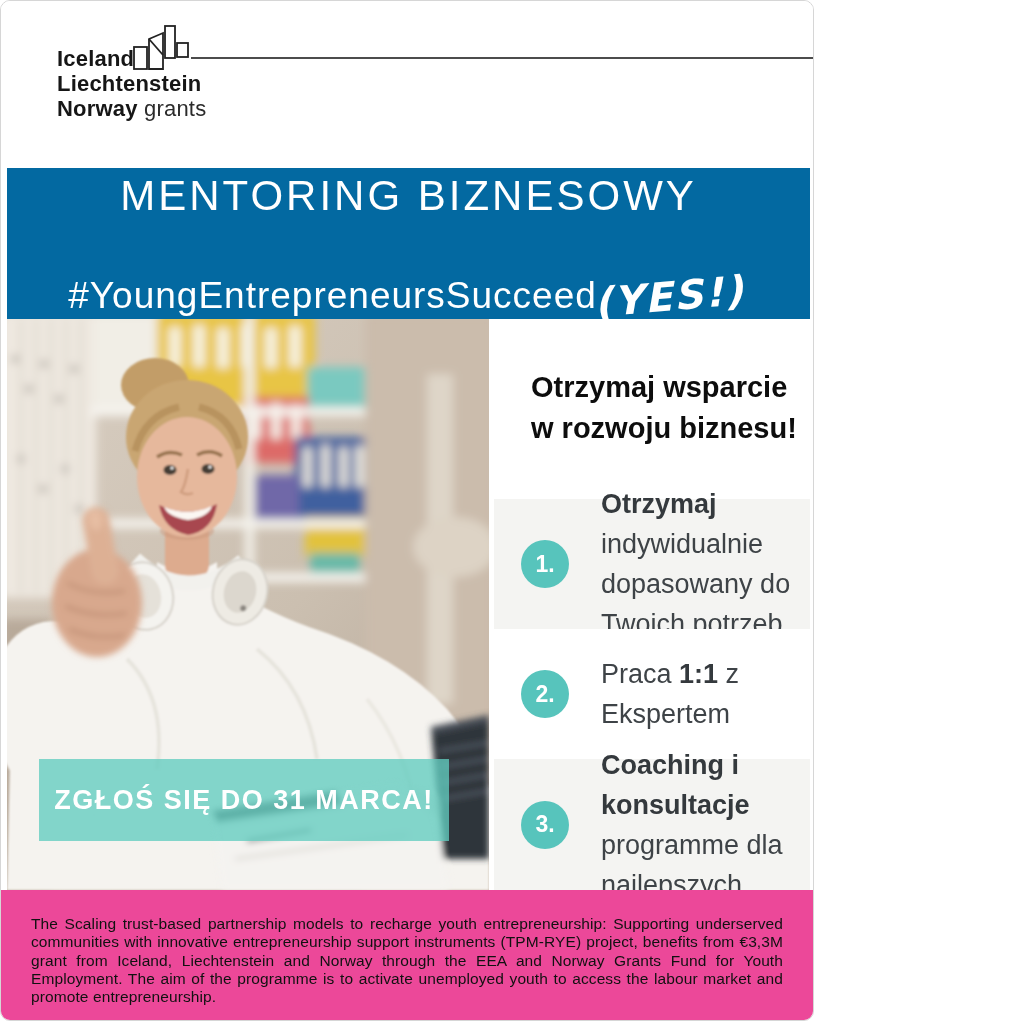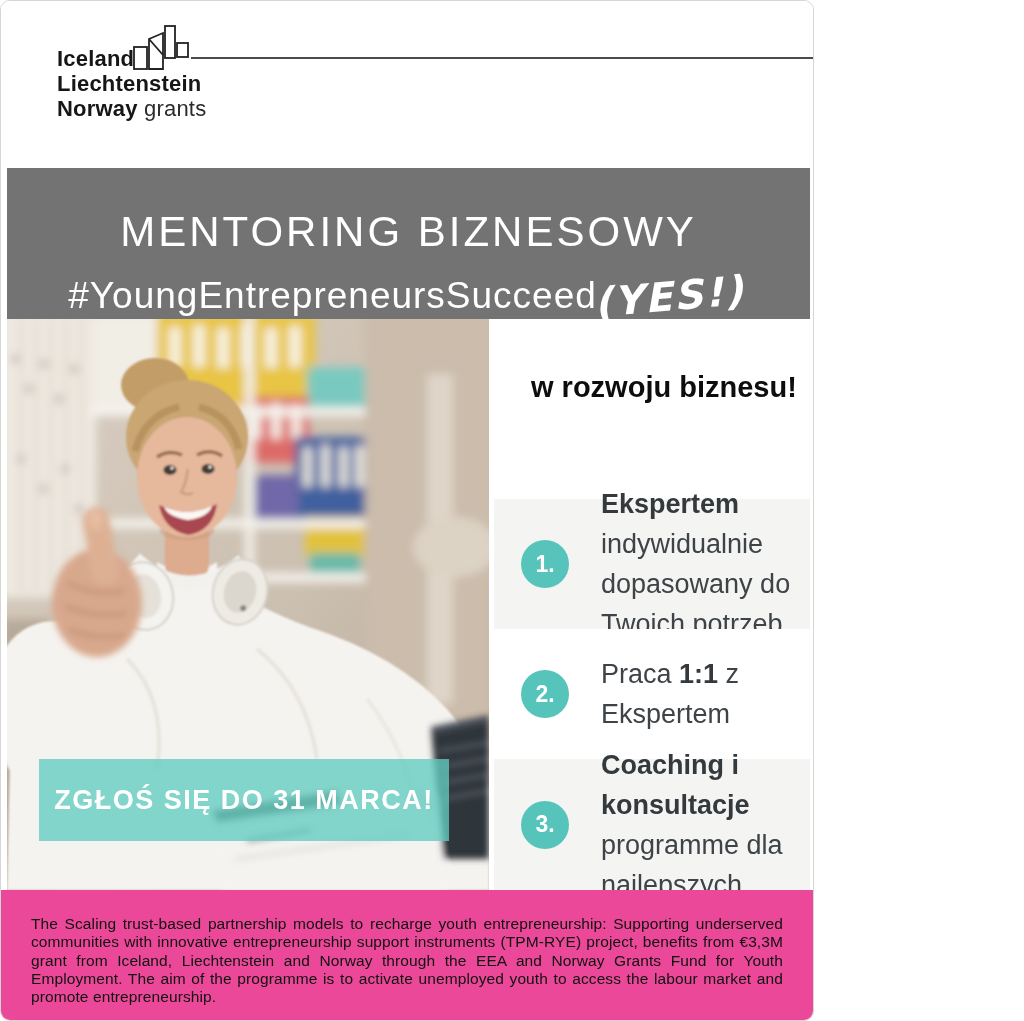--- a/index.html
+++ b/index.html
@@ -20,23 +20,23 @@
   .logo-lines{ position:absolute; color:#161616; }
   .logo-left-text{ left:56px; top:45px; }
   .logo-right-text{ left:886px; top:68px; }
   .ln{ font-size:22px; font-weight:bold; line-height:25px; letter-spacing:.2px; white-space:nowrap; }
   .logo-right-text .ln{ font-size:21px; line-height:24px; }
   .reg{ font-weight:normal; color:#2b2b2b; }
 
   
   .banner{
     position:absolute; top:167px; left:6px; right:3px; height:151px;
-    background:#737373; color:#fff;
-    display:flex; flex-direction:column; align-items:center; justify-content:flex-end;
-    gap:17px; padding-top:20px;
+    background:#0369a1; color:#fff;
+    display:flex; flex-direction:column; align-items:center; justify-content:space-between;
+    gap:17px; padding-top:4px;
   }
   .banner-title{ font-size:42px; font-weight:normal; letter-spacing:3px; }
   .banner-sub{ display:flex; align-items:center; }
   .banner-hashtag{ font-size:37px; font-weight:normal; letter-spacing:1px; }
   .banner-yes{
     font-family:"DejaVu Sans", sans-serif; font-size:40px; font-weight:bold; font-style:italic;
     letter-spacing:2px; transform:rotate(-5deg) skewX(-4deg); display:inline-block;
   }
 
   
@@ -282,27 +282,28 @@
       </g>
     </svg>
 
     <div class="overlay">ZGŁOŚ SIĘ DO 31 MARCA!</div>
   </div>
 
   <div class="panel">
 
     <div class="p-heading">
       <div class="heading">
+        <div>Otrzymaj wsparcie</div>
         <div>w rozwoju biznesu!</div>
       </div>
     </div>
 
     <div class="row row-1">
       <div class="num">1.</div>
-      <p class="row-text"><span></span><b>Ekspertem</b><span> indywidualnie dopasowany do Twoich potrzeb</span></p>
+      <p class="row-text"><span></span><b>Otrzymaj</b><span> indywidualnie dopasowany do Twoich potrzeb</span></p>
     </div>
 
     <div class="row row-2">
       <div class="num">2.</div>
       <p class="row-text"><span>Praca </span><b>1:1</b><span> z Ekspertem</span></p>
     </div>
 
     <div class="row row-3">
       <div class="num">3.</div>
       <p class="row-text"><span></span><b>Coaching i konsultacje</b><span class="block">programme dla najlepszych</span></p>

